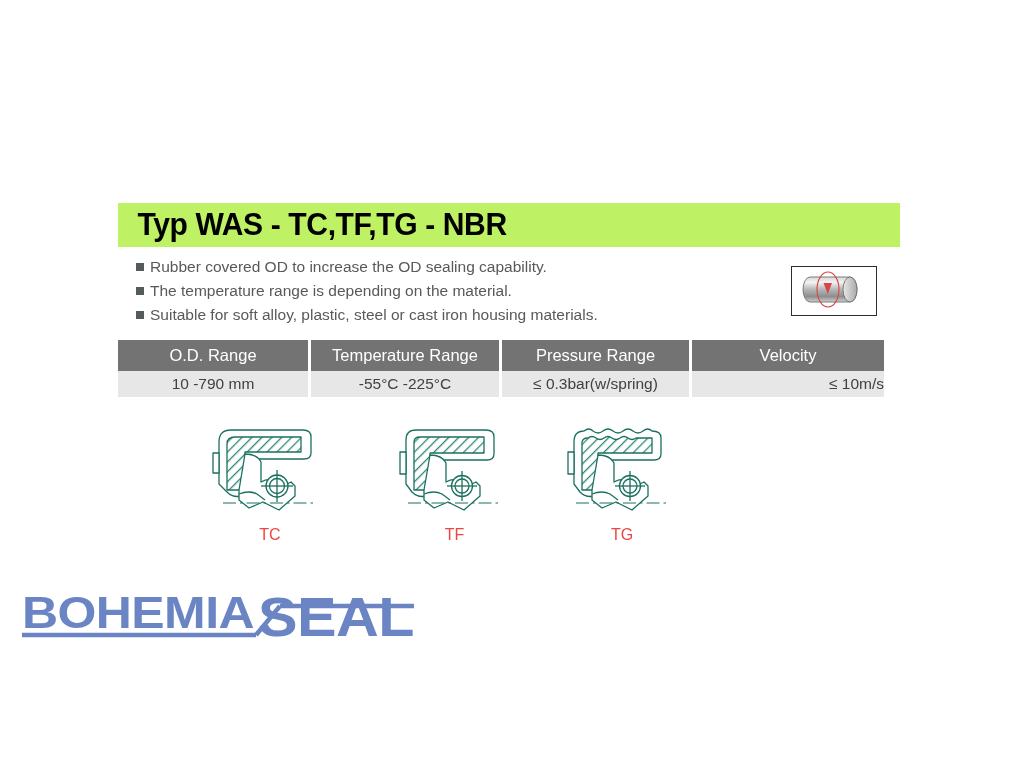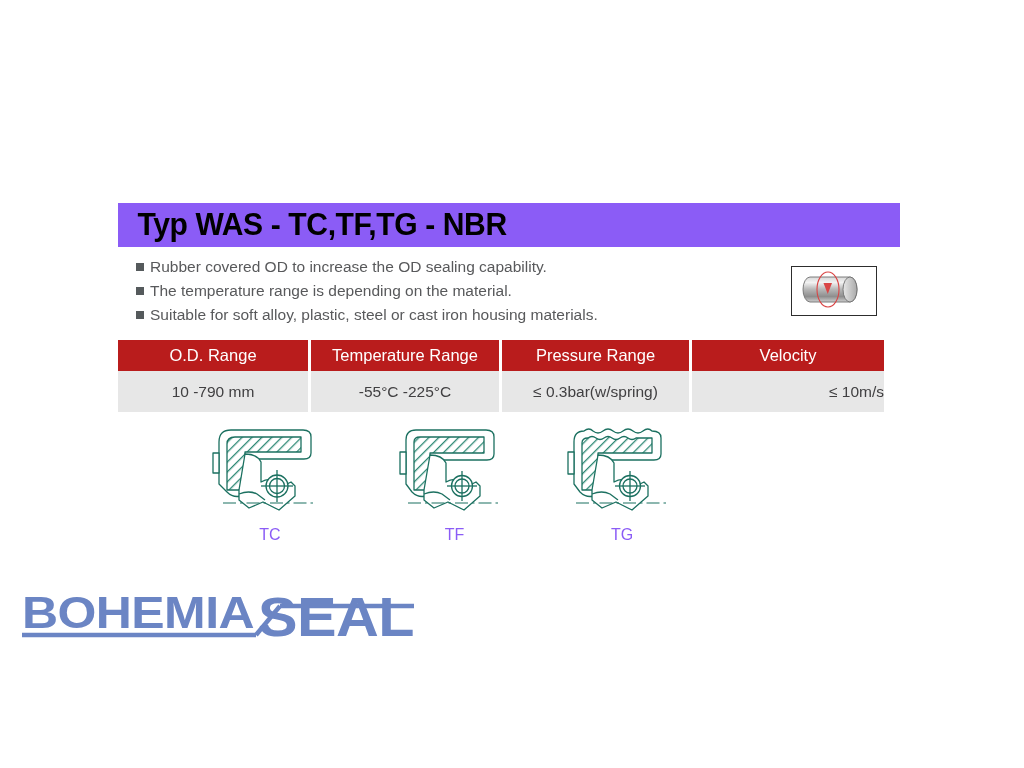--- a/index.html
+++ b/index.html
@@ -16,21 +16,21 @@
     overflow: hidden;
   }
 
   
   .title-bar {
     position: absolute;
     left: 118px;
     top: 203px;
     width: 782px;
     height: 44px;
-    background: #8b5cf6;
+    background: #bef264;
     display: flex;
     align-items: center;
   }
   .title-text {
     font-size: 31px;
     font-weight: bold;
     color: #000000;
     letter-spacing: -0.4px;
     padding-left: 20px;
     white-space: nowrap;
@@ -89,41 +89,41 @@
     table-layout: fixed;
   }
   .spec-table th, .spec-table td {
     text-align: center;
     font-weight: normal;
     padding: 0;
     height: 31px;
     vertical-align: middle;
   }
   .spec-table th {
-    background: #b91c1c;
+    background: #737373;
     color: #ffffff;
     font-size: 16.5px;
     border-right: 3px solid #ffffff;
   }
   .spec-table th:last-child { border-right: none; }
   .spec-table td {
     background: #e7e7e7;
     color: #414042;
     font-size: 15.5px;
     border-right: 3px solid #ffffff;
-    height: 41px;
+    height: 26px;
   }
   .spec-table td:last-child { border-right: none; text-align: right; }
 
   
   .seal-group { position: absolute; }
   .seal-caption {
     text-align: center;
     font-size: 16px;
-    color: #8b5cf6;
+    color: #ef4444;
     margin-top: 2px;
   }
   .seal-svg { display: block; }
 
   
   .logo {
     position: absolute;
     left: 18px;
     top: 578px;
     width: 400px;

